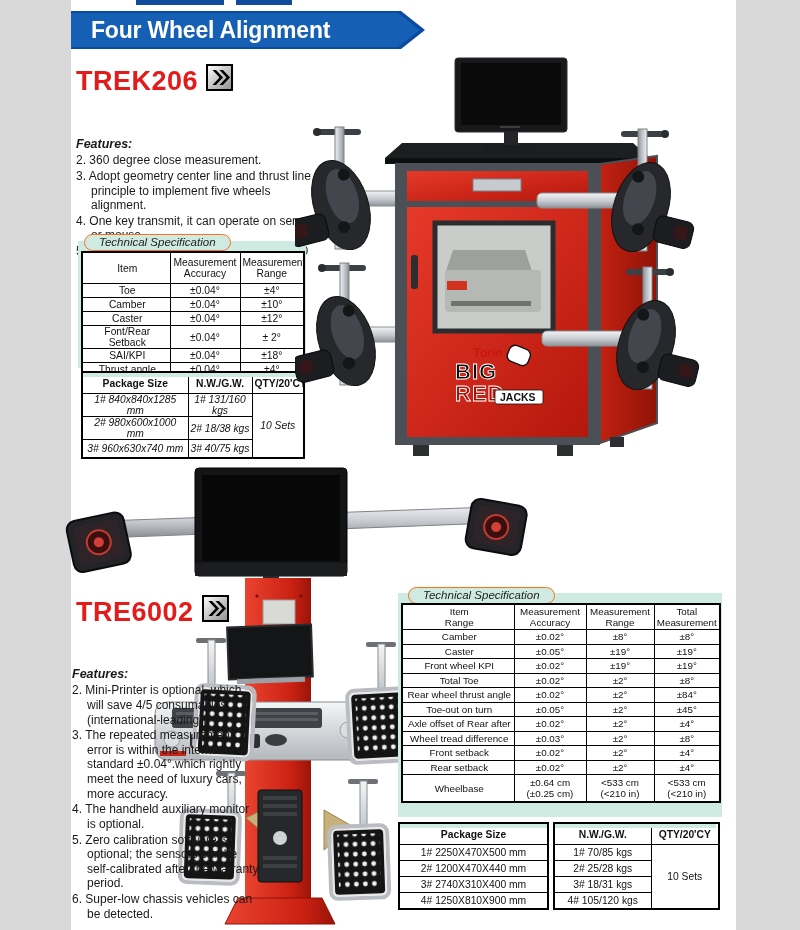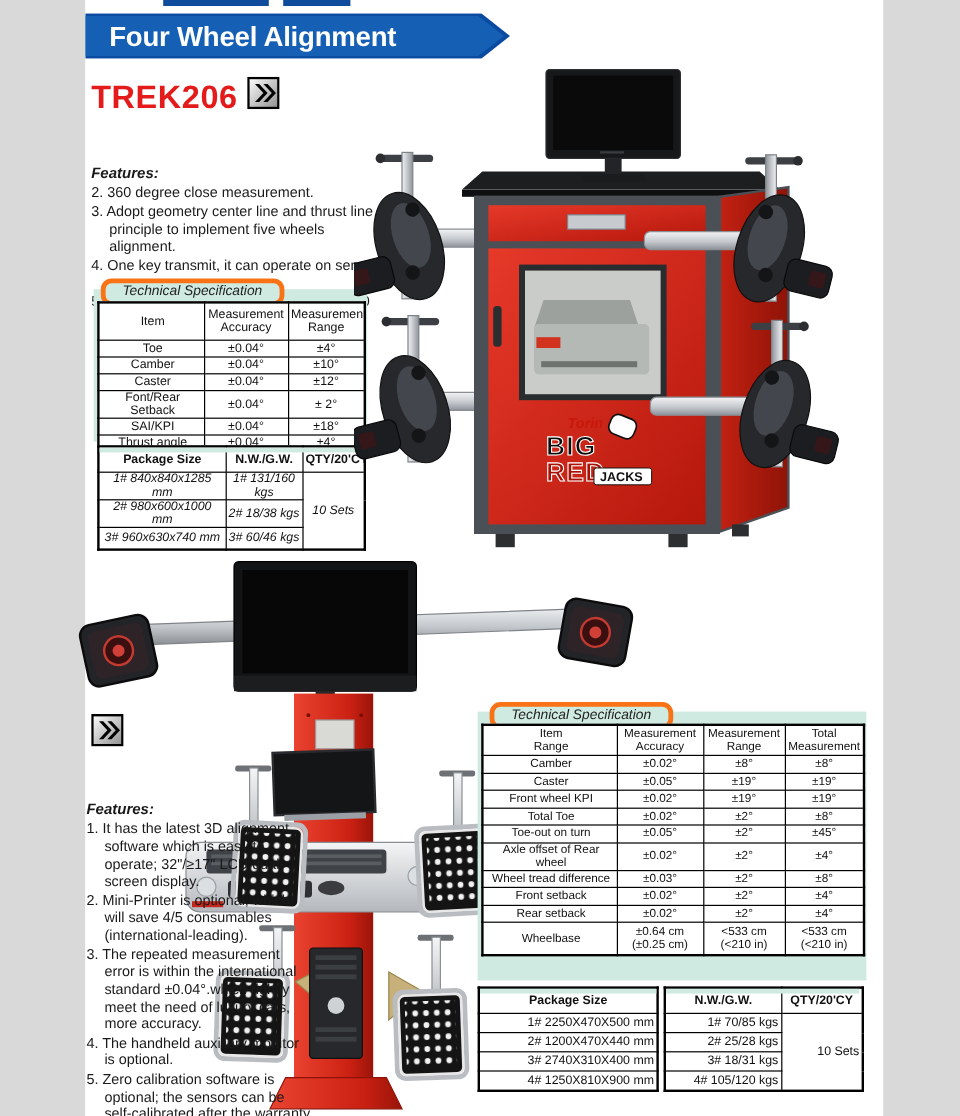--- a/index.html
+++ b/index.html
@@ -18,36 +18,36 @@
     font-weight:bold;letter-spacing:-0.2px;white-space:nowrap;}
 
   .model-title{color:#e31b1b;font-size:27px;font-weight:bold;letter-spacing:.5px;display:flex;align-items:center;gap:8px;text-align:center;}
   .chev{display:inline-block;}
 
   .features{font-size:12px;color:#1a1a1a;line-height:1.22;margin-top:36px;}
   .features-label{font-weight:bold;font-style:italic;font-size:12.5px;margin-bottom:1px;}
   .feat-item{padding-left:15px;text-indent:-15px;margin-bottom:1px;}
 
   .mint{background:#cfeae0;}
-  .spec-tab{display:inline-block;background:#cfeae0;border:4px solid #f97316;border-radius:9px;
+  .spec-tab{display:inline-block;background:#cfeae0;border:1px solid #f97316;border-radius:9px;
     padding:1px 14px 2px;font-style:italic;font-size:11.5px;color:#222;}
 
   table.dtab{border-collapse:collapse;background:#fff;border:2px solid #000;table-layout:fixed;}
   table.dtab td, table.dtab th{border:1px solid #000;font-weight:normal;color:#111;
     text-align:center;padding:0 2px;overflow:hidden;}
   .ml{white-space:pre-line;}
   .tl{text-align:center;padding-left:4px !important;}
   .bold{font-weight:bold !important;}
 
   #trek-spec{font-size:10.3px;} #trek-spec td{height:13px;} #trek-spec th{height:30px;}
   #trek-pack{font-size:10.3px;} #trek-pack td{height:17px;font-style:italic;} #trek-pack th{height:20px;}
   #tre-spec{font-size:9.8px;} #tre-spec td{height:13.5px;} #tre-spec th{height:24px;}
   #tre-spec td.dbl{height:26px;}
   #tre-pack-l,#tre-pack-r{font-size:10.3px;}
-  #tre-pack-l td,#tre-pack-r td{height:15px;text-align:right;} #tre-pack-l th,#tre-pack-r th{height:20px;}
+  #tre-pack-l td,#tre-pack-r td{height:15px;} #tre-pack-l th,#tre-pack-r th{height:20px;}
   .strip{background:#cfeae0;}
   svg text{font-family:"Liberation Sans", sans-serif;}
 </style>
 </head>
 <body>
 
 <div id="page">
   <div class="abs" id="content"></div>
   <div class="abs remnant" style="left:136px;width:88px;"></div>
   <div class="abs remnant" style="left:236px;width:56px;"></div>
@@ -150,21 +150,21 @@
       <td>1# 840x840x1285 mm</td>
       <td>1# 131/160 kgs</td>
       <td rowspan="3">10 Sets</td>
     </tr>
     <tr>
       <td>2# 980x600x1000 mm</td>
       <td>2# 18/38 kgs</td>
     </tr>
     <tr>
       <td>3# 960x630x740 mm</td>
-      <td>3# 60/46 kgs</td>
+      <td>3# 40/75 kgs</td>
     </tr>
   </tbody>
     </table>
   <div class="abs strip" style="left:83px;top:373px;width:218px;height:4px;"></div>
 
   <svg class="abs" style="left:295px;top:55px;" width="445" height="405" viewBox="0 0 445 405">
     <defs>
       <linearGradient id="silverV" x1="0" y1="0" x2="1" y2="0">
         <stop offset="0" stop-color="#f0f1f3"></stop>
           <stop offset="0.5" stop-color="#c2c6cb"></stop>
@@ -355,38 +355,38 @@
       <rect x="203" y="354" width="34" height="4" fill="#3c3f42"></rect>
       <circle cx="220" cy="380" r="7" fill="#cfd2d5"></circle>
       <rect x="203" y="398" width="34" height="4" fill="#3c3f42"></rect>
       <rect x="203" y="406" width="34" height="4" fill="#3c3f42"></rect>
     </g>
 
     <polygon points="165,466 275,466 262,440 178,440" fill="url(#redCol)" stroke="#8e1207"></polygon>
   </svg>
 
   <div class="abs model-title" style="left:76px;top:595px;">
+    <span>TRE6002</span>
     <span class="chev">
       <svg width="27" height="27" viewBox="0 0 27 27">
         <defs>
             <linearGradient id="cg2" x1="0" y1="0" x2="1" y2="1">
           <stop offset="0" stop-color="#ffffff"></stop>
               <stop offset="1" stop-color="#8f8f8f"></stop>
             </linearGradient>
           </defs>
         <rect x="1" y="1" width="25" height="25" fill="url(#cg2)" stroke="#000" stroke-width="2"></rect>
         <path d="M6.5 6 L13.5 13.5 L6.5 21 L10 21 L17 13.5 L10 6 Z" fill="#000"></path>
         <path d="M13.5 6 L20.5 13.5 L13.5 21 L17 21 L24 13.5 L17 6 Z" fill="#000"></path>
       </svg>
     </span>
   </div>
 
   <div class="abs features" style="left:72px;top:631px;width:188px;">
     <div class="features-label">Features:</div>
-    <div class="feat-item">1. It has the latest 3D alignment software which is easy to operate; 32"/≥17" LCD dual-screen display.</div>
     <div class="feat-item">2. Mini-Printer is optional, which will save 4/5 consumables (international-leading).</div>
     <div class="feat-item">3. The repeated measurement error is within the international standard ±0.04°.which rightly meet the need of luxury cars, more accuracy.</div>
     <div class="feat-item">4. The handheld auxiliary monitor is optional.</div>
     <div class="feat-item">5. Zero calibration software is optional; the sensors can be self-calibrated after the warranty period.</div>
     <div class="feat-item">6. Super-low chassis vehicles can be detected.</div>
   </div>
 
   <div class="abs mint" style="left:398px;top:593px;width:324px;height:224px;"></div>
   <div class="abs" style="left:408px;top:585px;">
     <span class="spec-tab">Technical Specification</span>
@@ -427,27 +427,33 @@
       <td>±19°</td>
       <td>±19°</td>
     </tr>
     <tr>
       <td class="tl">Total Toe</td>
       <td>±0.02°</td>
       <td>±2°</td>
       <td>±8°</td>
     </tr>
     <tr>
+      <td class="tl">Rear wheel thrust angle</td>
+      <td>±0.02°</td>
+      <td>±2°</td>
+      <td>±84°</td>
+    </tr>
+    <tr>
       <td class="tl">Toe-out on turn</td>
       <td>±0.05°</td>
       <td>±2°</td>
       <td>±45°</td>
     </tr>
     <tr>
-      <td class="tl">Axle offset of Rear wheel</td>
+      <td class="tl">Axle offset of Rear after</td>
       <td>±0.02°</td>
       <td>±2°</td>
       <td>±4°</td>
     </tr>
     <tr>
       <td class="tl">Wheel tread difference</td>
       <td>±0.03°</td>
       <td>±2°</td>
       <td>±8°</td>
     </tr>

